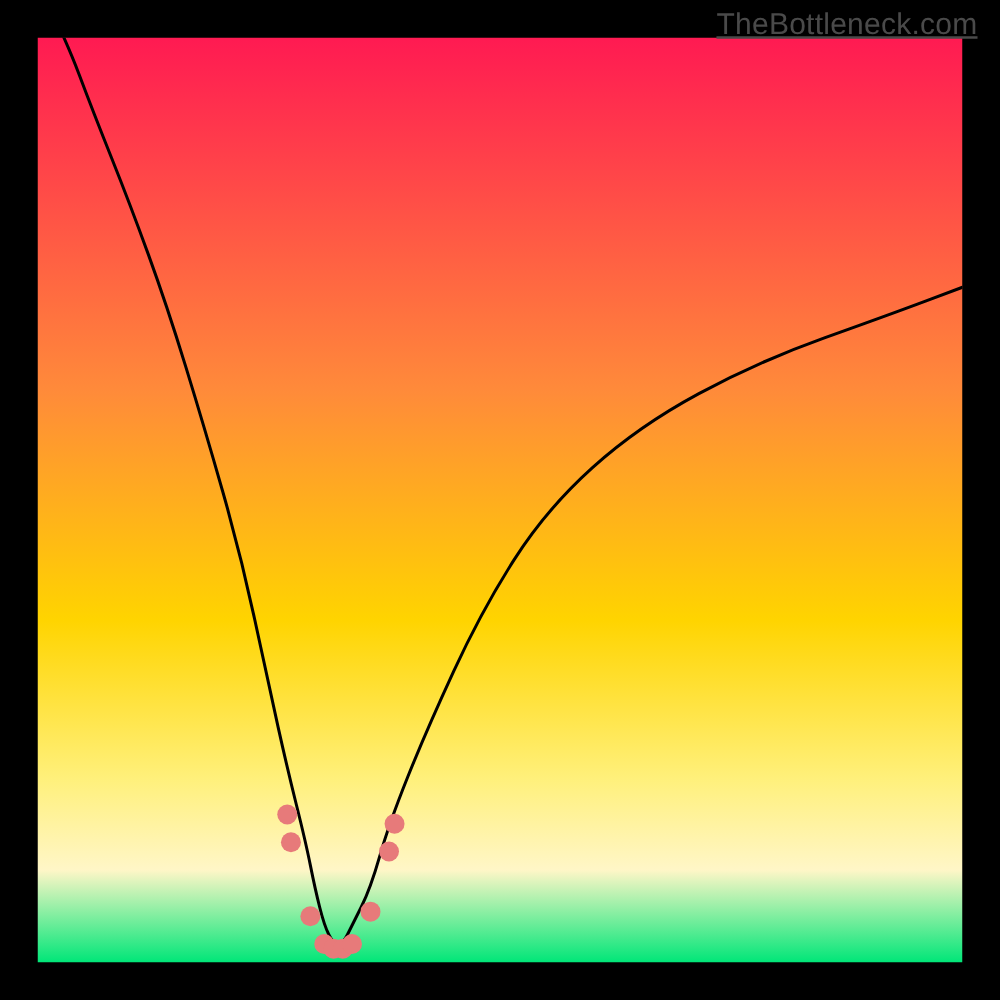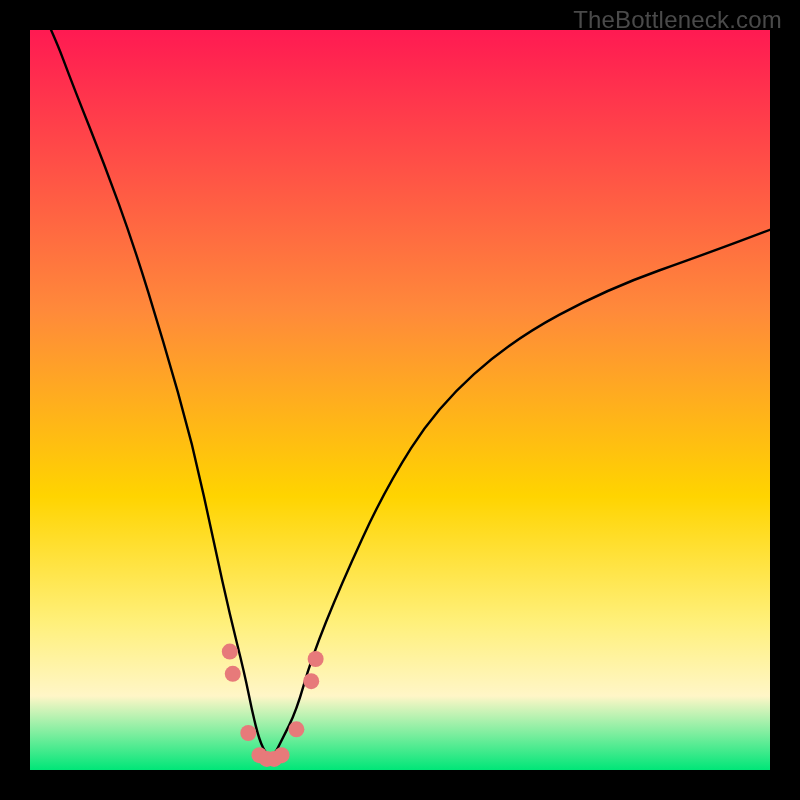--- a/index.html
+++ b/index.html
@@ -28,20 +28,21 @@
   }
   .watermark {
     position: absolute;
     top: 6px;
     right: 18px;
     color: #4a4a4a;
     font-size: 24px;
     font-weight: 500;
     letter-spacing: 0.2px;
     z-index: 10;
+    text-decoration: underline;
   }
   svg.curve {
     position: absolute;
     left: 0;
     top: 0;
     width: 740px;
     height: 740px;
     z-index: 5;
   }
 </style>

